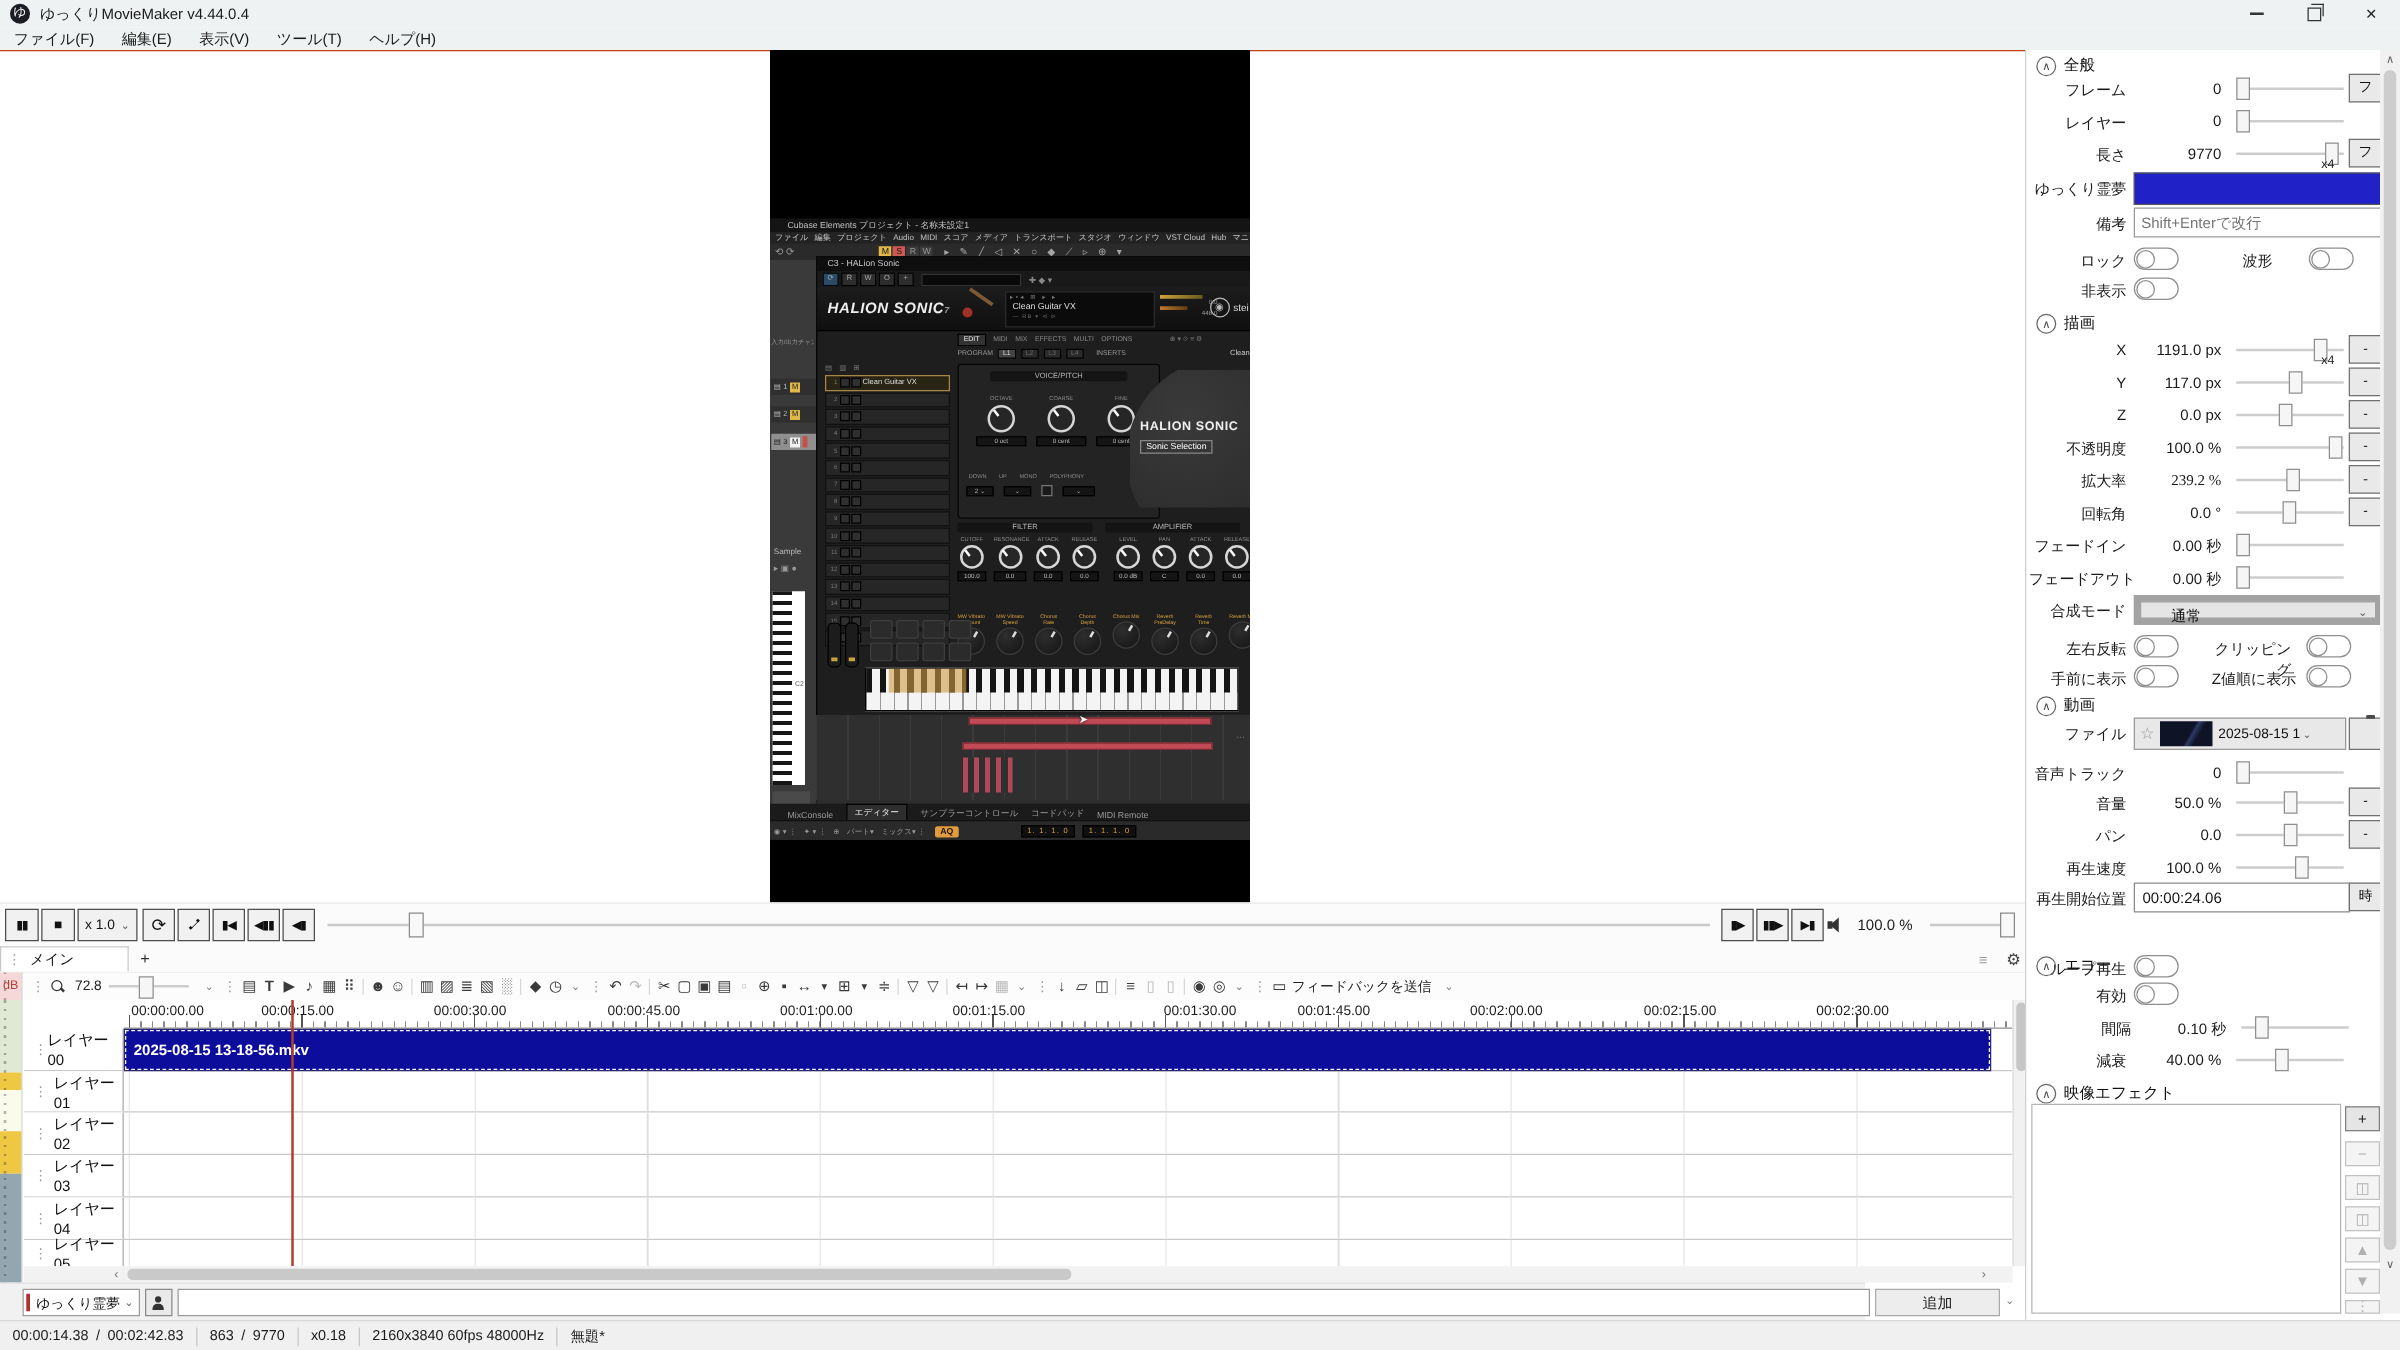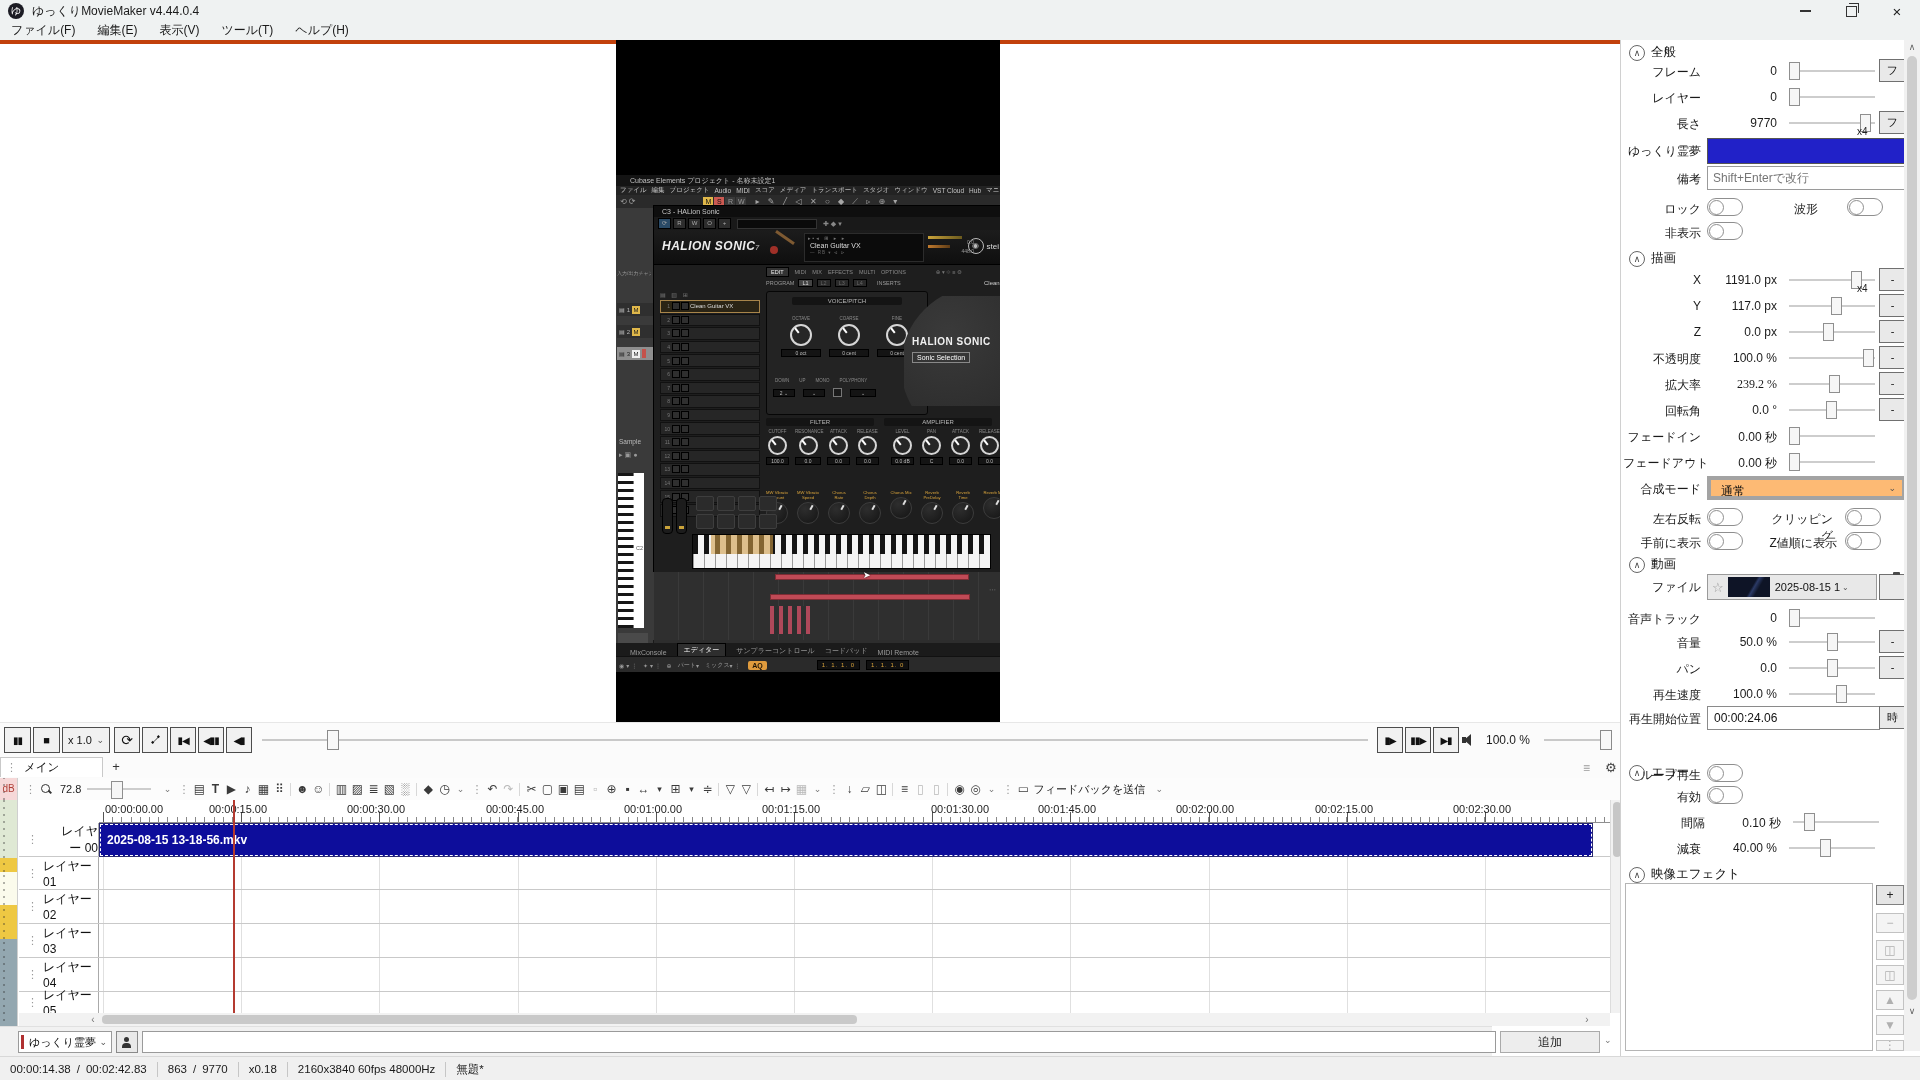--- a/index.html
+++ b/index.html
@@ -8,21 +8,21 @@
   .abs{position:absolute;}
   
   #titlebar{left:0;top:0;width:1920px;height:22px;background:#eff2f2;display:flex;align-items:center;}
   .appbadge{width:16px;height:16px;border-radius:50%;background:#1c1c24;color:#fff;font-size:10px;line-height:16px;text-align:center;margin-left:8px;}
   .apptitle{font-size:12px;color:#1a1a1a;margin-left:8px;}
   .wctl{position:absolute;top:0;height:22px;width:46px;display:flex;align-items:center;justify-content:center;color:#222;}
   .minline{width:11px;height:1.5px;background:#333;}
   .restore{width:9px;height:9px;border:1.2px solid #333;position:relative;}
   .restore::before{content:"";position:absolute;left:2px;top:-4px;width:9px;height:9px;border:1.2px solid #333;border-left:none;border-bottom:none;}
   .xmark{font-size:15px;color:#222;line-height:1;}
-  #menubar{left:0;top:22px;width:1920px;height:18px;background:#eff2f2;display:flex;gap:0;border-bottom:4px solid #c2410c;}
+  #menubar{left:0;top:22px;width:1920px;height:18px;background:#eff2f2;display:flex;align-items:center;gap:0;border-bottom:1px solid #c2410c;}
   .menuitem{font-size:12px;color:#1a1a1a;padding:0 11px;}
   
   #preview{left:616px;top:40px;width:384px;height:682px;background:#000;overflow:hidden;}
   #cub{position:absolute;left:0;top:135px;width:384px;height:497px;background:#2d2d2d;overflow:hidden;}
   .cbtitle{position:absolute;left:0;top:0;width:100%;height:11px;background:#141414;color:#c0c0c0;font-size:7px;line-height:11px;white-space:nowrap;overflow:hidden;}
   .cbmenu{position:absolute;left:0;top:11px;width:100%;height:9px;background:#232323;display:flex;gap:5px;align-items:center;padding-left:4px;color:#c4c4c4;font-size:6.5px;white-space:nowrap;overflow:hidden;}
   .cbtools{position:absolute;left:0;top:20px;width:100%;height:13px;background:#2a2a2a;border-bottom:1px solid #151515;display:flex;align-items:center;font-size:8px;color:#999;}
   .msq{width:10px;height:10px;font-size:7px;line-height:10px;text-align:center;margin-right:1px;color:#111;}
   .toolglyphs{letter-spacing:3px;font-size:8px;color:#a5a5a5;margin-left:8px;white-space:nowrap;overflow:hidden;}
   .cbleft{position:absolute;left:0;top:33px;width:37px;height:464px;background:#3a3a3a;border-right:1px solid #1a1a1a;}
@@ -676,21 +676,21 @@
       <span class="rlab" style="left:832px;">00:01:30.00</span>
       <span class="rlab" style="left:939px;">00:01:45.00</span>
       <span class="rlab" style="left:1077px;">00:02:00.00</span>
       <span class="rlab" style="left:1216px;">00:02:15.00</span>
       <span class="rlab" style="left:1354px;">00:02:30.00</span>
     </div>
     <div class="trow" style="top:23px;height:34px;">
         <div class="tgrid"></div>
         <div class="tlab">
           <span class="dots" style="margin-left:8px;">⋮</span>
-          <span style="margin-left:16px;text-align:right;">レイヤー 00</span>
+          <span style="margin-left:1px;">レイヤー 00</span>
         </div>
       </div>
     <div class="trow" style="top:57px;height:33px;">
         <div class="tgrid"></div>
         <div class="tlab">
           <span class="dots" style="margin-left:8px;">⋮</span>
           <span style="margin-left:6px;">レイヤー 01</span>
         </div>
       </div>
     <div class="trow" style="top:90px;height:34px;">
@@ -882,21 +882,21 @@
     </div>
     <div class="prow" style="left:2px;top:412px;">
       <span class="plabel">フェードアウト</span>
         <span class="pval">0.00 秒</span>
       <span class="psl">
           <i style="left:0;"></i>
         </span>
     </div>
     <div class="prow" style="left:2px;top:438px;height:24px;">
       <span class="plabel">合成モード</span>
-      <span style="position:absolute;left:84px;top:-2px;width:199px;height:24px;background:#fdba74;border:4px solid #a3a3a3;box-sizing:border-box;font-size:12px;padding:3px 10px;color:#111;"><span>通常</span><span style="position:absolute;right:6px;color:#555;font-size:9px;">⌄</span></span>
+      <span style="position:absolute;left:84px;top:-2px;width:199px;height:24px;background:#e5e5e5;border:6px solid #a3a3a3;box-sizing:border-box;font-size:12px;padding:3px 24px;color:#111;"><span>通常</span><span style="position:absolute;right:6px;color:#555;font-size:9px;">⌄</span></span>
     </div>
     <div class="prow" style="left:2px;top:468px;">
       <span class="plabel">左右反転</span>
       <span class="ptog" style="left:84px;"></span>
       <span class="plabel2" style="left:146px;width:64px;">クリッピング</span>
       <span class="ptog" style="left:222px;"></span>
     </div>
     <div class="prow" style="left:2px;top:492px;">
       <span class="plabel">手前に表示</span>
       <span class="ptog" style="left:84px;"></span>

